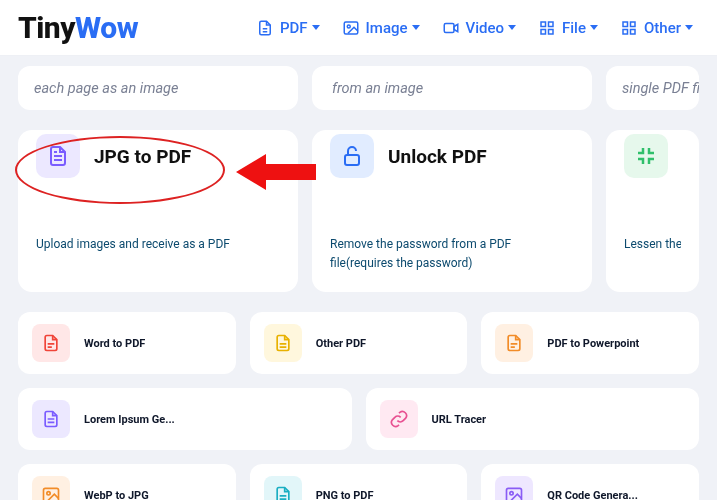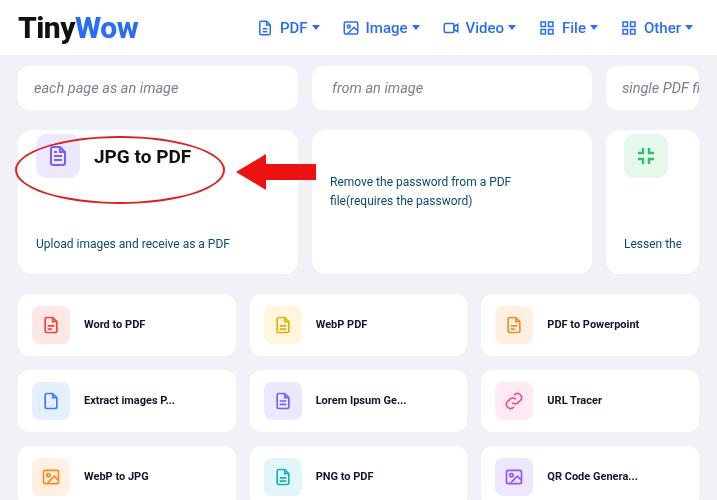--- a/index.html
+++ b/index.html
@@ -219,20 +219,29 @@
             <path d="M14 3v5h5"></path>
             <path d="M8 12h8M8 16h8M8 8h3"></path>
           </svg>
       </div>
       <div class="feature-title">JPG to PDF</div>
     </div>
     <div class="feature-desc">Upload images and receive as a PDF</div>
   </div>
 
   <div class="feature-card">
+    <div class="feature-head">
+      <div class="feature-icon bg-blue">
+        <svg viewBox="0 0 24 24" width="24" height="24" fill="none" class="st-blue" stroke-width="2">
+            <rect x="5" y="11" width="14" height="10" rx="2"></rect>
+            <path d="M8 11V7a4 4 0 0 1 8 0"></path>
+          </svg>
+      </div>
+      <div class="feature-title">Unlock PDF</div>
+    </div>
     <div class="feature-desc">Remove the password from a PDF file(requires the password)</div>
   </div>
 
   <div class="feature-card fc3">
     <div class="feature-head">
       <div class="feature-icon bg-green">
         <svg viewBox="0 0 24 24" width="24" height="24" fill="none" class="st-green" stroke-width="2.5">
             <path d="M9 4v5H4M15 4v5h5M9 20v-5H4M15 20v-5h5"></path>
           </svg>
       </div>
@@ -257,43 +266,34 @@
     </div>
     <div class="tool-label">Word to PDF</div>
   </div>
   <div class="tool-card">
     <div class="tool-icon bg-yellow">
       <svg viewBox="0 0 24 24" width="20" height="20" fill="none" class="st-yellow" stroke-width="2">
           <path d="M14 3H7a2 2 0 0 0-2 2v14a2 2 0 0 0 2 2h10a2 2 0 0 0 2-2V8z"></path>
           <path d="M14 3v5h5M8 13h8M8 17h8"></path>
         </svg>
     </div>
-    <div class="tool-label">WebP PDF</div>
+    <div class="tool-label">Other PDF</div>
   </div>
   <div class="tool-card">
     <div class="tool-icon bg-orange">
       <svg viewBox="0 0 24 24" width="20" height="20" fill="none" class="st-orange" stroke-width="2">
           <path d="M14 3H7a2 2 0 0 0-2 2v14a2 2 0 0 0 2 2h10a2 2 0 0 0 2-2V8z"></path>
           <path d="M14 3v5h5M8 13h8M8 17h5"></path>
         </svg>
     </div>
     <div class="tool-label">PDF to Powerpoint</div>
   </div>
 </div>
 
 <div class="row-tools last">
-  <div class="tool-card">
-    <div class="tool-icon bg-bluel">
-      <svg viewBox="0 0 24 24" width="20" height="20" fill="none" class="st-bluel" stroke-width="2">
-          <path d="M14 3H7a2 2 0 0 0-2 2v14a2 2 0 0 0 2 2h10a2 2 0 0 0 2-2V8z"></path>
-          <path d="M14 3v5h5"></path>
-        </svg>
-    </div>
-    <div class="tool-label">Extract images P...</div>
-  </div>
   <div class="tool-card">
     <div class="tool-icon bg-purple">
       <svg viewBox="0 0 24 24" width="20" height="20" fill="none" class="st-purple" stroke-width="2">
           <path d="M14 3H7a2 2 0 0 0-2 2v14a2 2 0 0 0 2 2h10a2 2 0 0 0 2-2V8z"></path>
           <path d="M14 3v5h5M8 12h8M8 16h8"></path>
         </svg>
     </div>
     <div class="tool-label">Lorem Ipsum Ge...</div>
   </div>
   <div class="tool-card">

